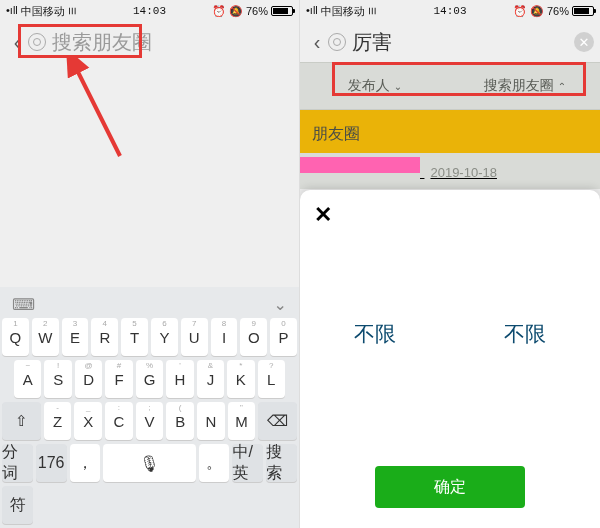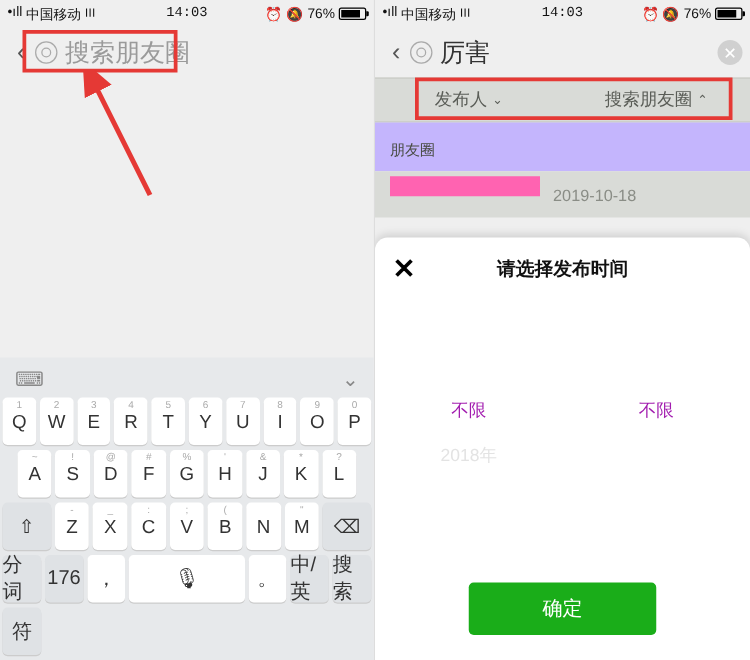--- a/index.html
+++ b/index.html
@@ -39,39 +39,39 @@
   .key.grey { background: #dfe2e5; }
   .krow.r2 { padding: 0 12px; }
   .krow.r4 .key { font-size: 16px; }
   .space { flex: 3; }
 
   
   .redbox { position: absolute; border: 3px solid #e53935; pointer-events: none; }
   .arrow { position: absolute; pointer-events: none; }
 
   
-  .tabs { display:flex; height:36px; background:#d9dbd7; border-top:1px solid #c9ccc6; border-bottom:1px solid #c9ccc6;}
+  .tabs { display:flex; height:48px; background:#d9dbd7; border-top:1px solid #c9ccc6; border-bottom:1px solid #c9ccc6;}
   .tab { flex:1; display:flex; align-items:center; justify-content:center; font-size:14px; color:#5a5d57; gap:4px;}
   .tab .chev { font-size: 10px; }
-  .section-title { padding: 14px 12px 8px 12px; font-size:12px; color:#4a4d46; background:#c4b5fd;}
-  .post { background:#d9dbd7; padding: 4px 12px 8px 12px; }
+  .section-title { padding: 14px 12px 8px 12px; font-size:16px; color:#4a4d46; background:#eab308;}
+  .post { background:#d9dbd7; padding: 4px 12px 8px 0; text-decoration: underline; }
   .pinkbar1 { background:#ff63b1; height:16px; width:120px; margin-bottom:4px; display:inline-block;}
   .post-date { font-size:13px; color:#8a8d86; margin-left:6px;}
   .pinkbar2 { background:#ff63b1; height:14px; width:50px; display:inline-block; margin-left:20px;}
   .post-text { font-size:14px; color:#4a4d46; }
   .green { color: #2e7d32; }
 
   
   .sheet { position:absolute; left:0; right:0; bottom:0; top:190px; background:#fff; border-radius: 10px 10px 0 0; box-shadow: 0 -2px 8px rgba(0,0,0,0.15); }
   .sheet-head { display:flex; align-items:center; justify-content:center; height:50px; position:relative;}
   .sheet-x { position:absolute; left:14px; font-size:22px; font-weight:bold;}
   .sheet-title { font-size:15px; font-weight:600; color:#111;}
   .picker { display:flex; justify-content:space-around; margin-top:70px;}
   .pick-col { width:130px; text-align:center; }
-  .pick-val { font-size:14px; color:#a21caf; padding:10px 0;}
+  .pick-val { font-size:21px; color:#0c4a6e; padding:10px 0;}
   .pick-year { font-size:14px; color:#bfbfbf; padding:8px 0;}
   .pick-year.faded { color:#e3e3e3;}
   .confirm { position:absolute; bottom:20px; left:50%; transform:translateX(-50%); width:150px; height:42px; background:#1aad19; color:#fff; border:none; border-radius:4px; font-size:16px;}
 </style>
 </head>
 <body>
 
 <div class="phones">
 
   <div class="phone">
@@ -291,26 +291,24 @@
         <span class="pinkbar1"></span>
         <span class="post-date">2019-10-18</span>
       </div>
     </div>
 
     <div class="redbox" style="left:32px; top:62px; width:254px; height:34px;"></div>
 
     <div class="sheet">
       <div class="sheet-head">
         <div class="sheet-x">✕</div>
-        <div class="sheet-title">请选择发布时间</div>
       </div>
       <div class="picker">
         <div class="pick-col">
           <div class="pick-val">不限</div>
-          <div class="pick-year faded">2018年</div>
         </div>
         <div class="pick-col">
           <div class="pick-val">不限</div>
         </div>
       </div>
       <button class="confirm">确定</button>
     </div>
   </div>
 
 </div>

